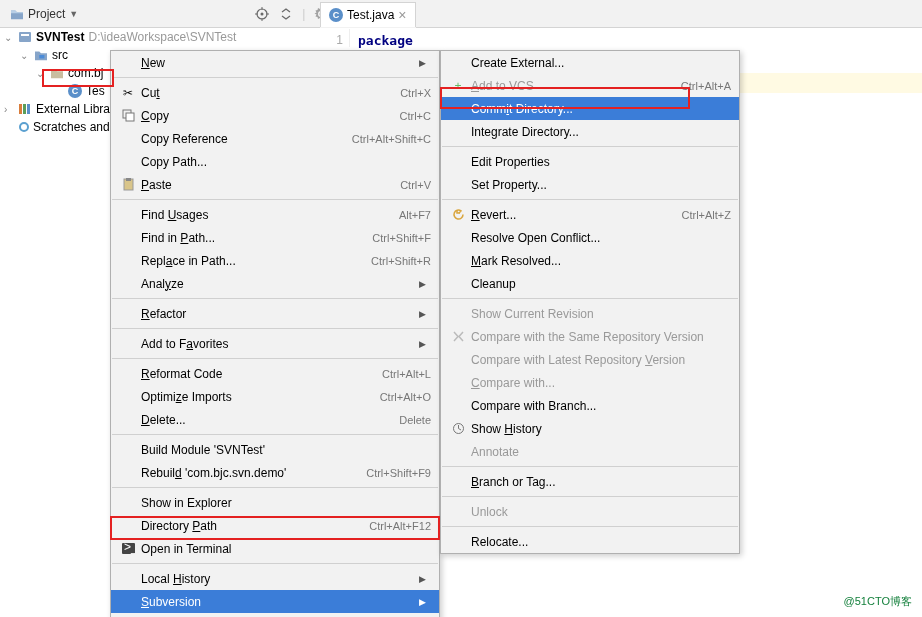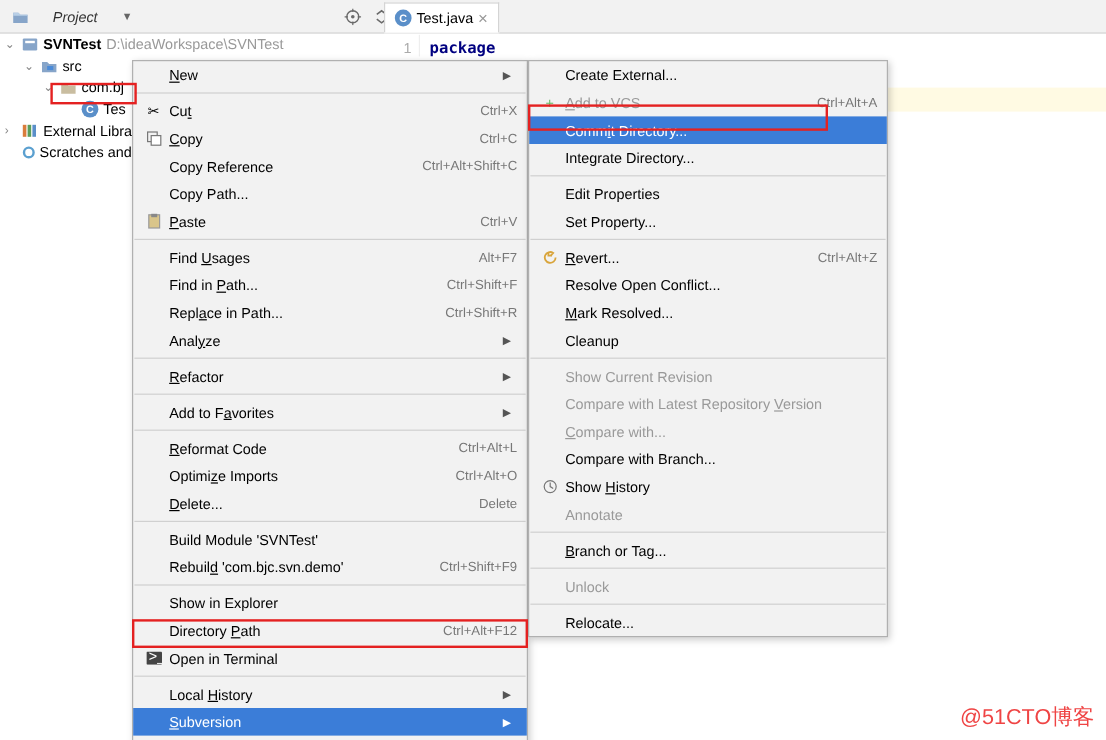--- a/index.html
+++ b/index.html
@@ -1,19 +1,19 @@
 <!DOCTYPE html>
 <html><head>
   <meta charset="utf-8">
   <style>
     * { margin: 0; padding: 0; box-sizing: border-box; font-family: "Segoe UI", Arial, sans-serif; font-size: 12px; }
     body { background: #fff; width: 922px; height: 617px; overflow: hidden; position: relative; }
     
     .toolbar { height: 28px; background: #f2f2f2; border-bottom: 1px solid #d4d4d4; display: flex; align-items: center; padding: 0 4px; }
-    .project-btn { display: flex; align-items: center; gap: 20px; padding: 2px 6px; color: #333; font-style: italic; }
+    .project-btn { display: flex; align-items: center; gap: 4px; padding: 2px 6px; color: #333; }
     .project-btn .folder-icon { width: 14px; height: 12px; }
     .dropdown-arrow { font-size: 9px; color: #666; }
     .toolbar-right { margin-left: 170px; display: flex; align-items: center; gap: 8px; color: #666; }
     .toolbar-icon { width: 16px; height: 16px; display: flex; align-items: center; justify-content: center; cursor: pointer; }
     
     .tab-bar { position: absolute; left: 320px; top: 0; height: 28px; display: flex; align-items: center; background: #f2f2f2; }
     .file-tab { display: flex; align-items: center; gap: 4px; padding: 4px 8px; background: #fff; border: 1px solid #d4d4d4; border-bottom: none; }
     .class-icon { width: 14px; height: 14px; background: #5a8fc9; border-radius: 50%; color: #fff; font-size: 9px; display: flex; align-items: center; justify-content: center; font-weight: bold; }
     .tab-close { color: #999; font-size: 14px; cursor: pointer; }
     
@@ -52,21 +52,21 @@
     .red-box-1 { left: 42px; top: 69px; width: 72px; height: 18px; }
     .red-box-2 { left: 110px; top: 516px; width: 330px; height: 24px; }
     .red-box-3 { left: 440px; top: 87px; width: 250px; height: 22px; }
     
     .ext-lib-icon { width: 14px; height: 12px; }
     .scratch-circ { width: 10px; height: 10px; border-radius: 50%; border: 2px solid #5ba0d0; margin-left: 1px; }
     
     .svg-gear { fill: #6a6a6a; }
     .svg-minimize { stroke: #6a6a6a; stroke-width: 1.5; }
     
-    .watermark { position: absolute; right: 10px; bottom: 8px; color: #ef4444; font-size: 18px; }
+    .watermark { position: absolute; right: 10px; bottom: 8px; color: #15803d; font-size: 11px; }
     
     .highlight-stripe { position:absolute; left:440px; top:73px; width:482px; height:20px; background:#fffae3; z-index:-1;}
   </style>
 </head>
 <body>
 
 <div class="highlight-stripe"></div>
 
 <div class="toolbar">
   <div class="project-btn">
@@ -351,20 +351,28 @@
   <div class="menu-item">
       <span class="menu-icon"></span>
       <span class="menu-label">Cleanup</span>
     </div>
   <div class="menu-sep"></div>
   <div class="menu-item disabled">
       <span class="menu-icon"></span>
       <span class="menu-label">Show Current Revision</span>
     </div>
   <div class="menu-item disabled">
+      <span class="menu-icon">
+        <svg width="13" height="13" viewBox="0 0 13 13">
+          <path d="M2 2l4 4.5L2 11M11 2L7 6.5 11 11" stroke="#bbb" stroke-width="1.5" fill="none"></path>
+        </svg>
+      </span>
+      <span class="menu-label">Compare with the Same Repository Version</span>
+    </div>
+  <div class="menu-item disabled">
       <span class="menu-icon"></span>
       <span class="menu-label">Compare with Latest Repository <u>V</u>ersion</span>
     </div>
   <div class="menu-item disabled">
       <span class="menu-icon"></span>
       <span class="menu-label"><u>C</u>ompare with...</span>
     </div>
   <div class="menu-item">
       <span class="menu-icon"></span>
       <span class="menu-label">Compare with Branch...</span>

